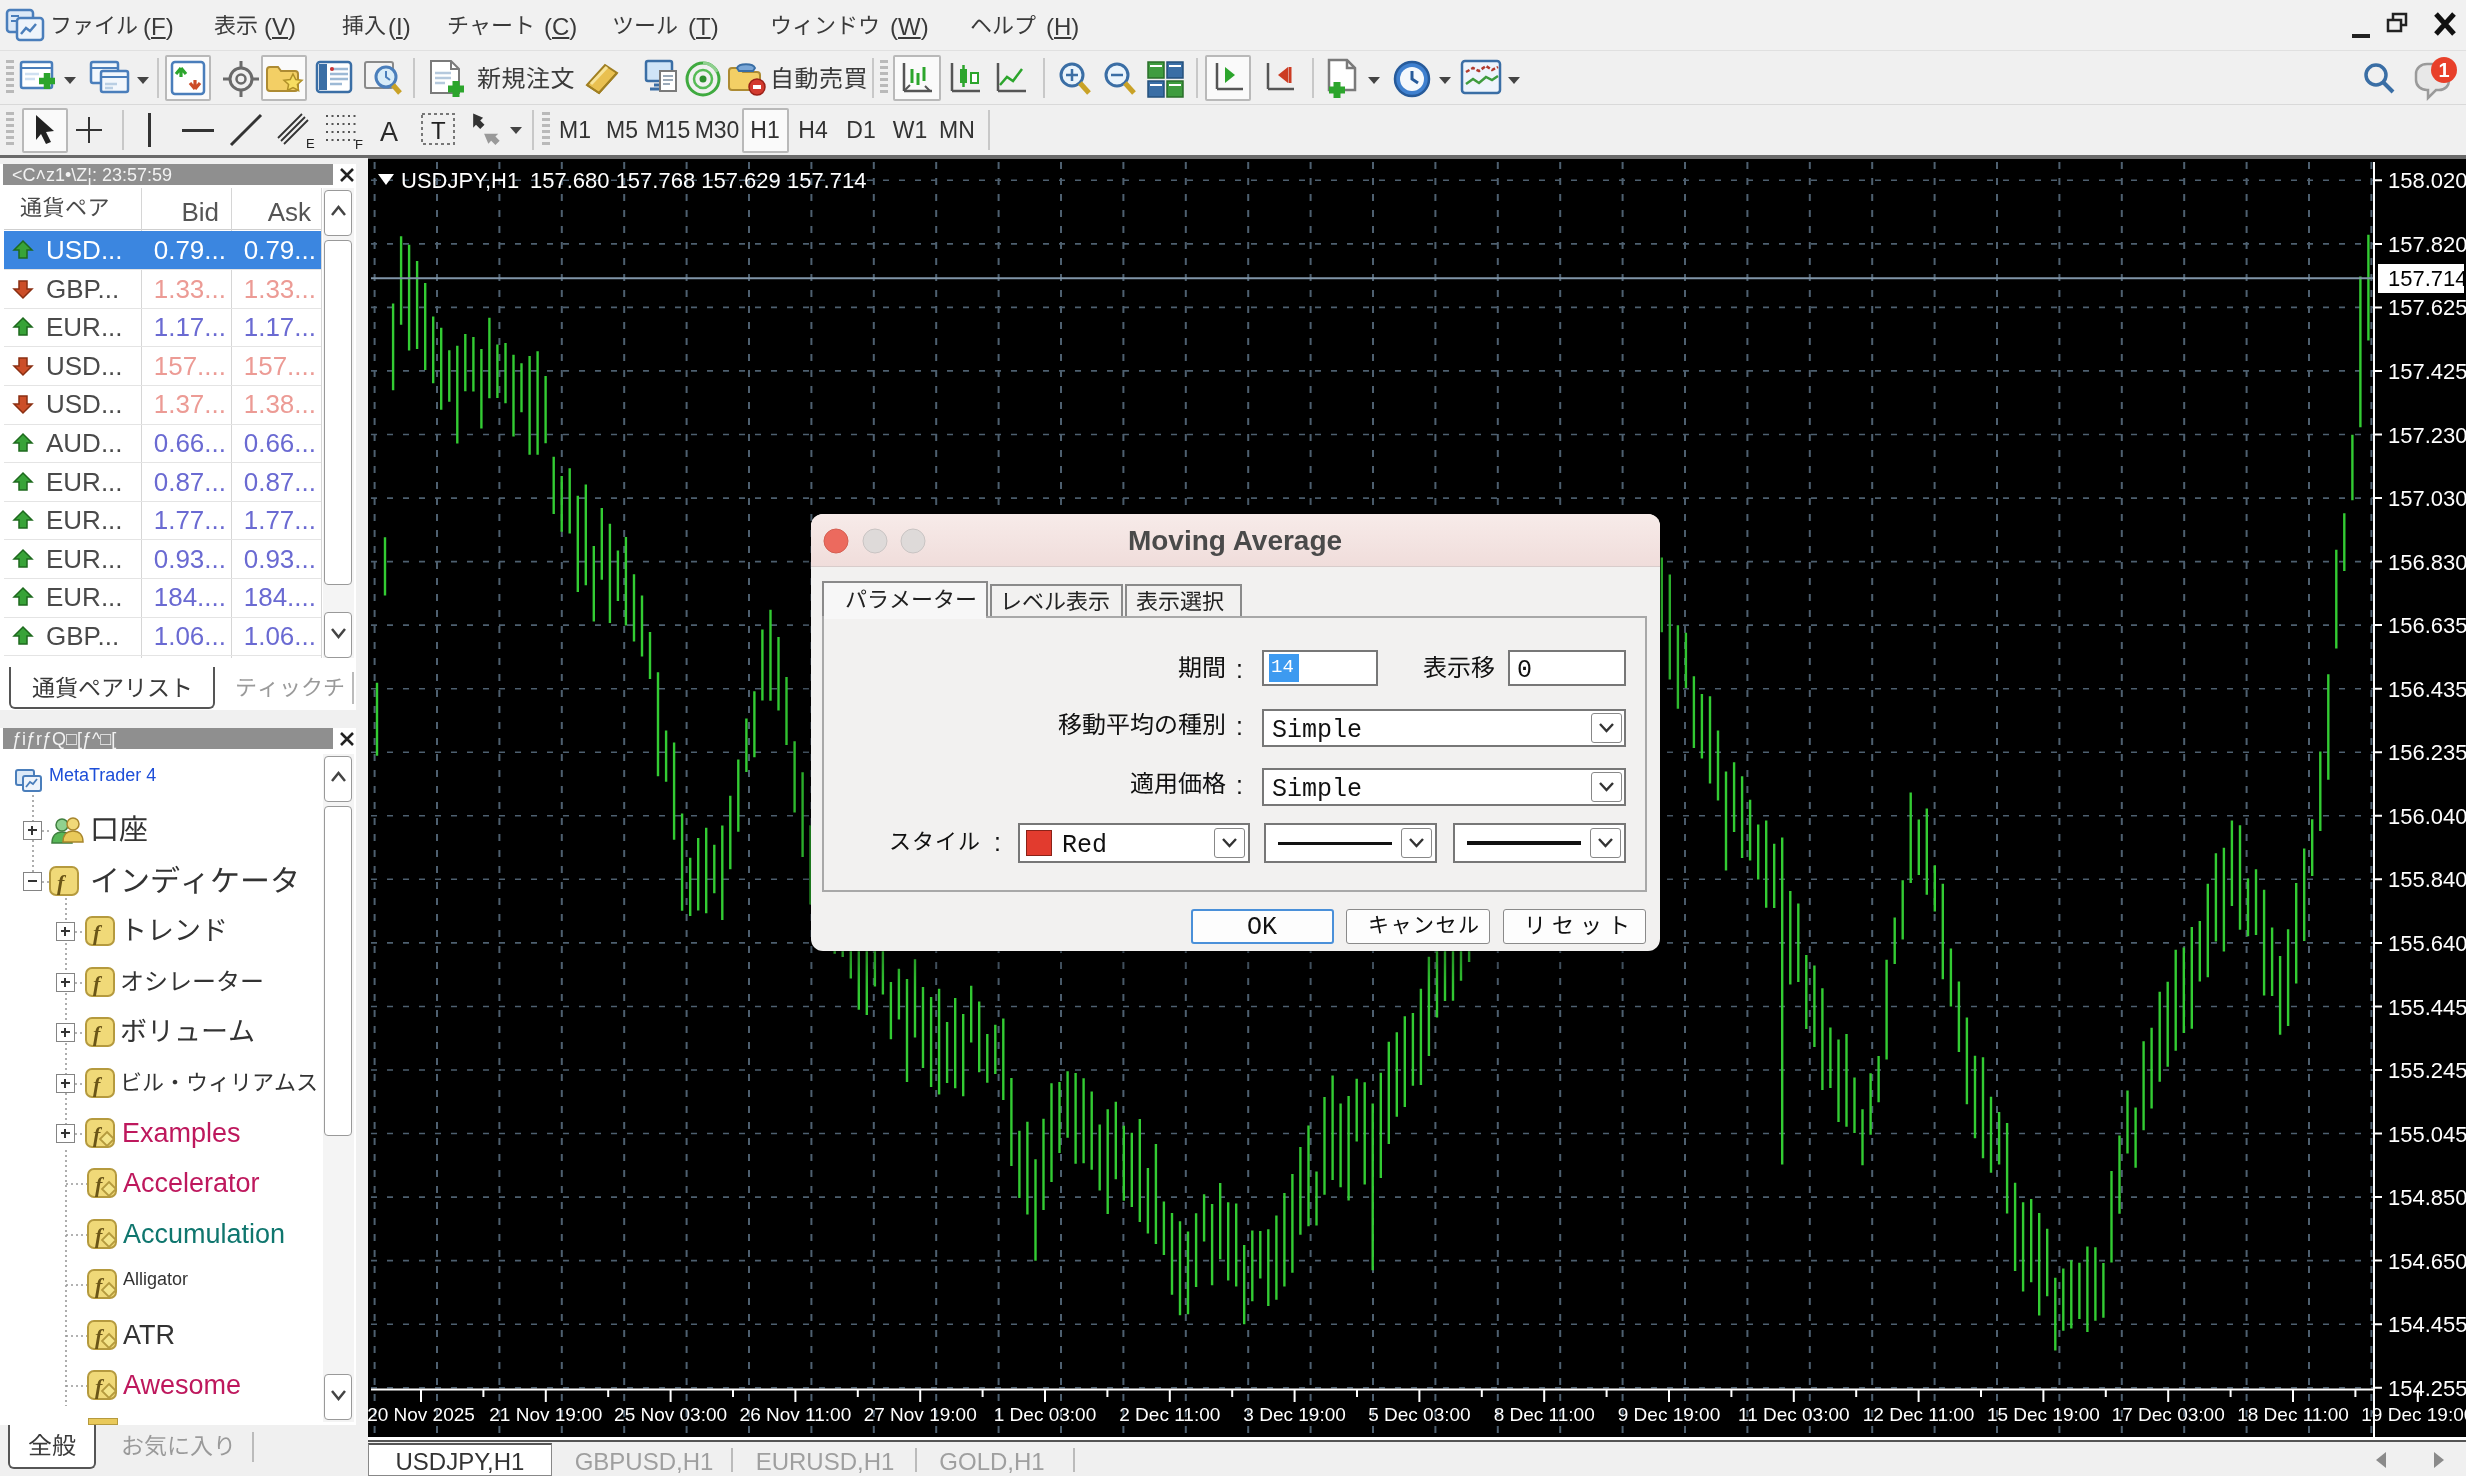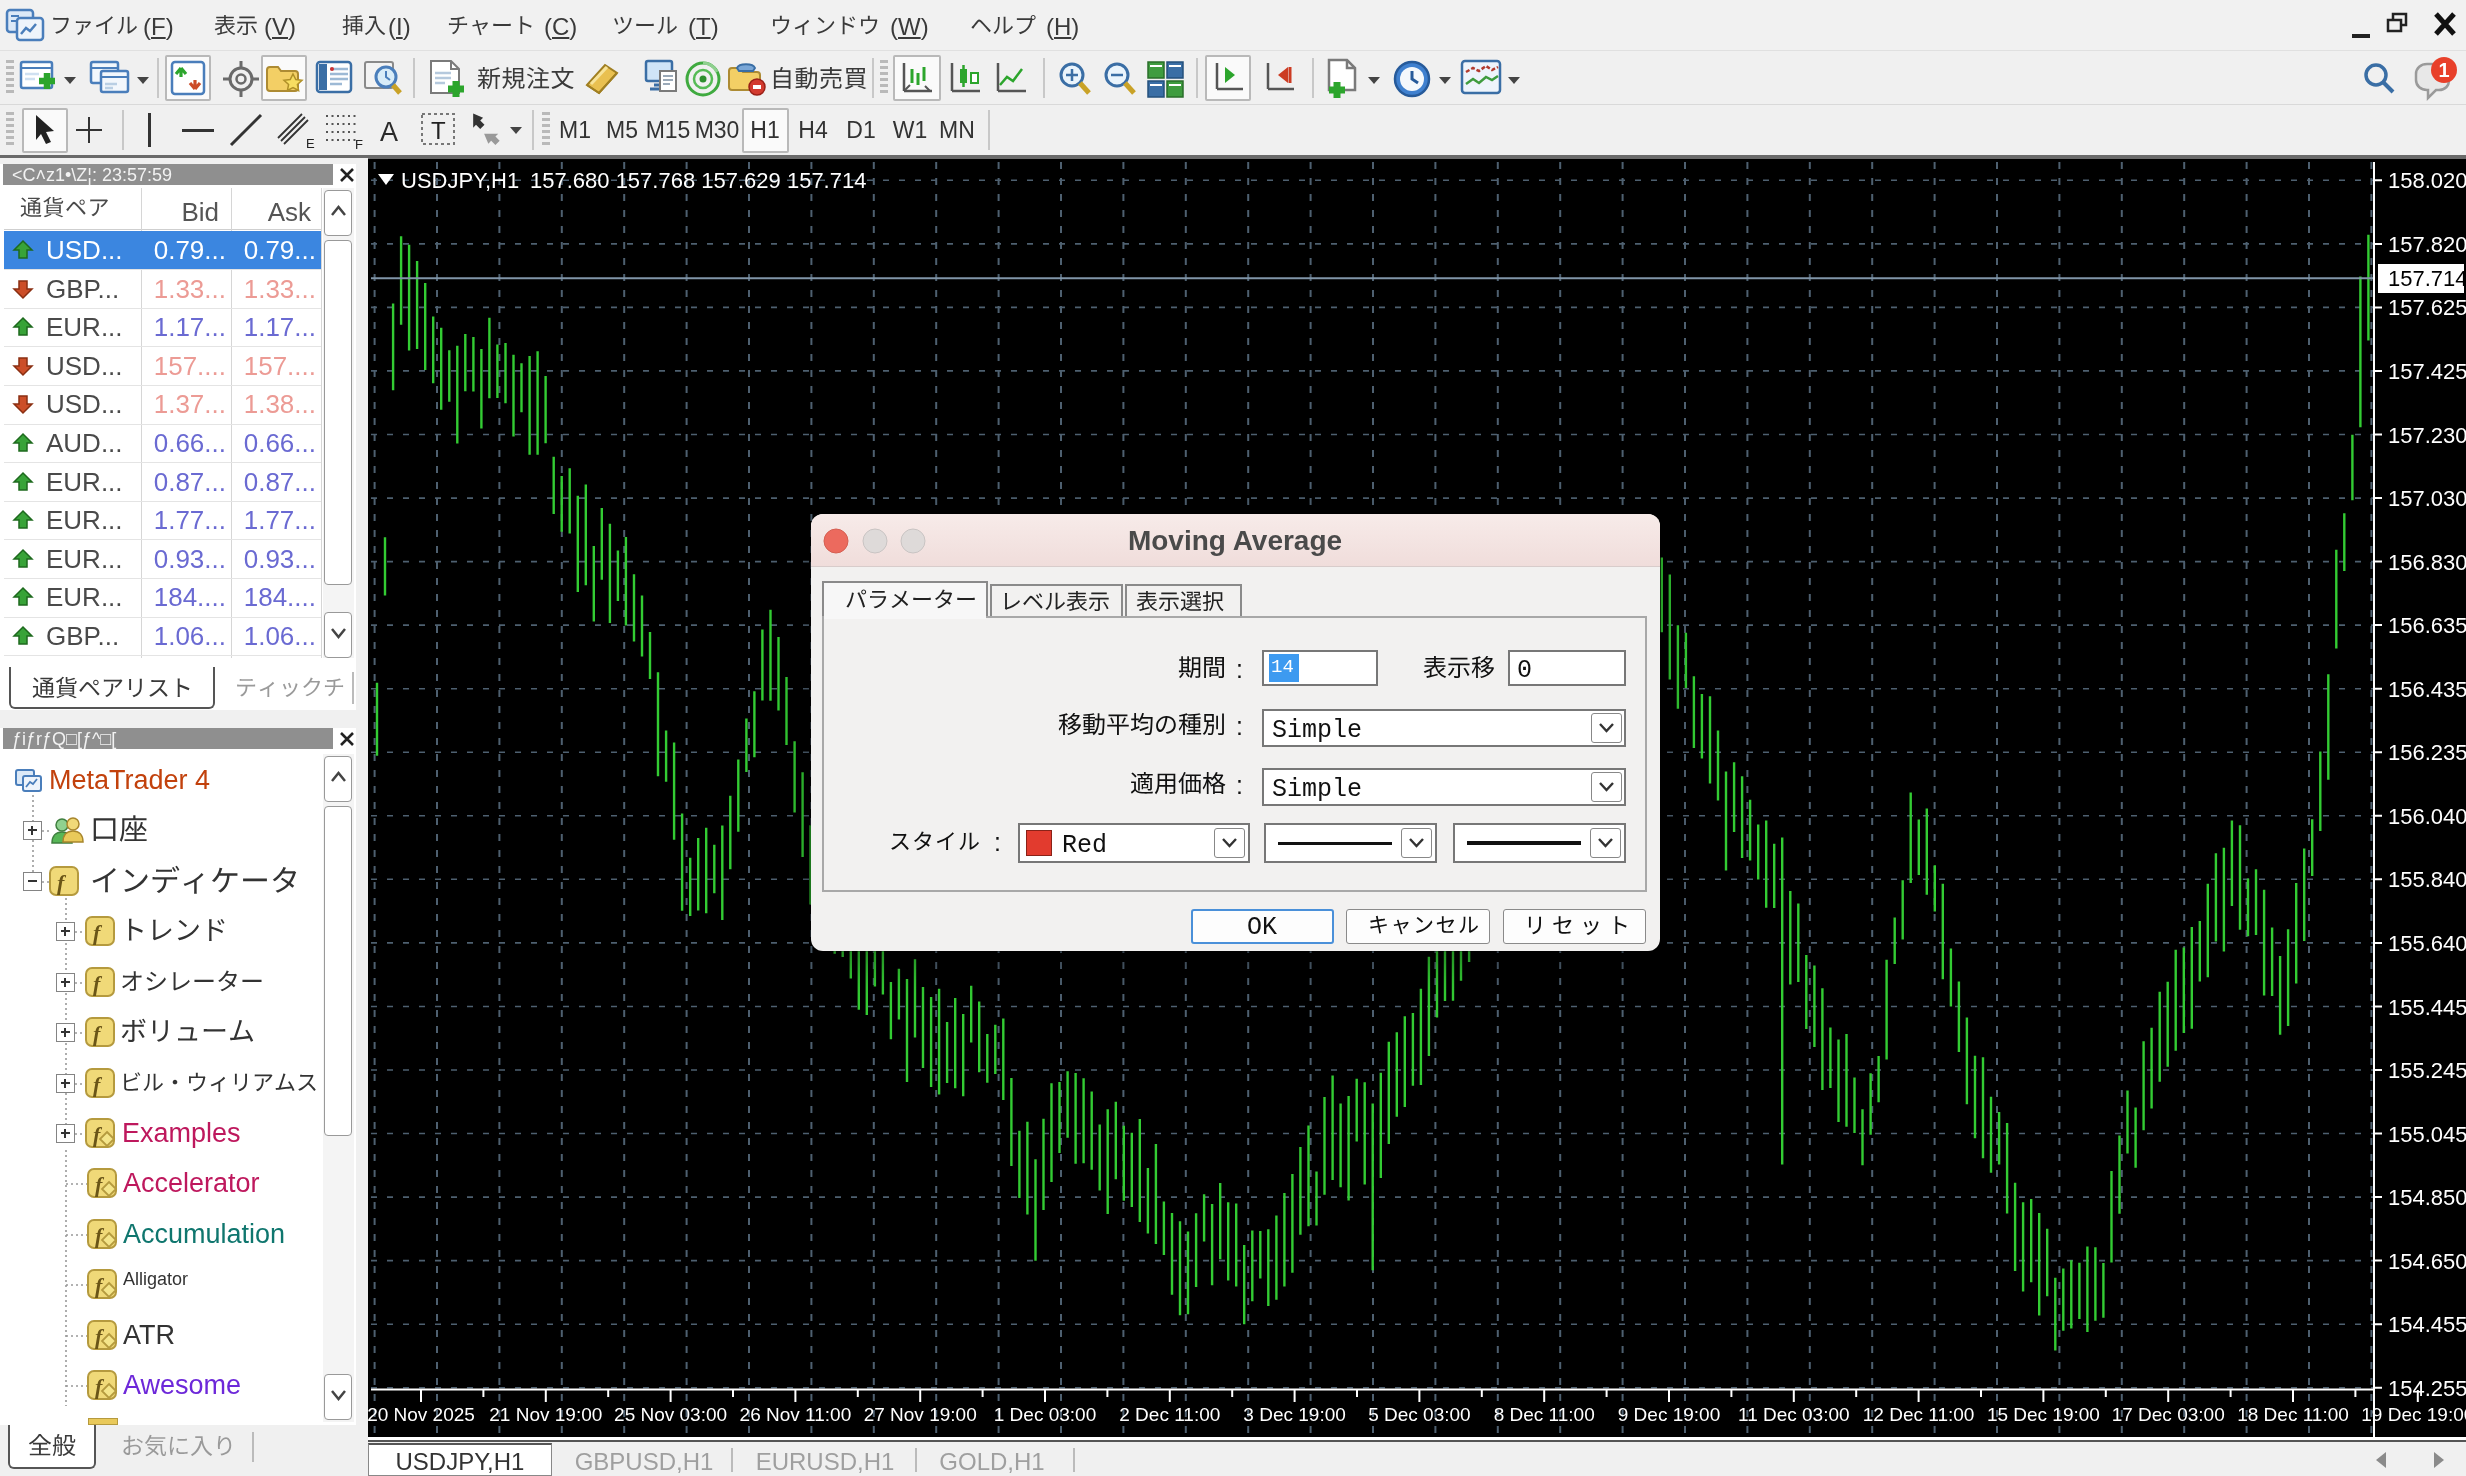--- a/index.html
+++ b/index.html
@@ -506,21 +506,21 @@
 <div class="a" style="left:3px;top:728px;width:330px;height:21px;background:#8f8f8f"></div>
 <div class="t" style="left:12px;top:729px;font-size:18px;color:#f2f2f2">ƒiƒrƒQ□[ƒ^□[</div>
 <svg class="a" style="left:338px;top:730px" width="18" height="18" viewBox="0 0 18 18">
       <path d="M3 3l12 12M15 3L3 15" stroke="#222" stroke-width="2.6"></path>
     </svg>
 <svg class="a" style="left:15px;top:766px" width="30" height="30" viewBox="0 0 30 30">
 <rect x="1" y="4" width="18" height="15" rx="2" fill="#dce9f7" stroke="#4a7ebb" stroke-width="2"></rect>
 <rect x="8" y="10" width="18" height="15" rx="2" fill="#eef4fb" stroke="#4a7ebb" stroke-width="2"></rect>
 <path d="M11 21l4-5 3 2 4-5" stroke="#4a7ebb" stroke-width="1.8" fill="none"></path>
     </svg>
-<div class="t" style="left:49px;top:765px;font-size:27px;color:#c2410c">MetaTrader 4</div>
+<div class="t" style="left:49px;top:765px;font-size:18px;color:#1d4ed8">MetaTrader 4</div>
 <svg class="a" style="left:32px;top:795px" width="2" height="78" viewBox="0 0 2 78">
       <path d="M1 0V78" stroke="#999" stroke-width="1.6" stroke-dasharray="2,3"></path>
     </svg>
 <div class="a" style="left:23px;top:821px;width:19px;height:19px;background:#fff;border:1px solid #848484;box-sizing:border-box"></div>
 <div class="a" style="left:28px;top:829px;width:9px;height:2px;background:#333"></div>
 <div class="a" style="left:31px;top:826px;width:2px;height:9px;background:#333"></div>
 <svg class="a" style="left:42px;top:830px" width="7" height="2" viewBox="0 0 7 2">
       <path d="M0 1H7" stroke="#999" stroke-width="1.6" stroke-dasharray="2,3"></path>
     </svg>
 <svg class="a" style="left:49px;top:815px" width="36" height="32" viewBox="0 0 36 32">
@@ -690,21 +690,21 @@
     </svg>
 <div class="t" style="left:123px;top:1320px;font-size:27px;color:#333">ATR</div>
 <svg class="a" style="left:66px;top:1385px" width="21" height="2" viewBox="0 0 21 2">
       <path d="M0 1H21" stroke="#999" stroke-width="1.6" stroke-dasharray="2,3"></path>
     </svg>
 <svg class="a" style="left:87px;top:1370px" width="34" height="32" viewBox="0 0 34 32">
 <rect x="1" y="1" width="28" height="28" rx="6" fill="#f0d978" stroke="#b59a3e" stroke-width="2"></rect>
 <text x="8" y="24" font-size="22" font-style="italic" font-weight="bold" fill="#6a5517" font-family="Liberation Serif">f</text>
 <path d="M22 18l7 7-7 7-7-7z" fill="#f4e58a" stroke="#b59a3e" stroke-width="1.8" transform="translate(0,-4)"></path>
     </svg>
-<div class="t" style="left:123px;top:1370px;font-size:27px;color:#6d28d9">Awesome</div>
+<div class="t" style="left:123px;top:1370px;font-size:27px;color:#be185d">Awesome</div>
 <div class="a" style="left:88px;top:1418px;width:28px;height:5px;background:#e9c95a;border:1px solid #b59a3e"></div>
 <div class="a" style="left:323px;top:754px;width:31px;height:668px;background:#f4f4f4"></div>
 <div class="a" style="left:324px;top:756px;width:28px;height:46px;background:#fff;border:1px solid #999;border-radius:4px;box-sizing:border-box"></div>
 <svg class="a" style="left:330px;top:770px" width="17" height="14" viewBox="0 0 17 14">
       <path d="M2 11L8.5 3L15 11" stroke="#444" stroke-width="2.5" fill="none"></path>
     </svg>
 <div class="a" style="left:324px;top:806px;width:28px;height:330px;background:#fff;border:1px solid #999;border-radius:4px;box-sizing:border-box"></div>
 <div class="a" style="left:324px;top:1374px;width:28px;height:46px;background:#fff;border:1px solid #999;border-radius:4px;box-sizing:border-box"></div>
 <svg class="a" style="left:330px;top:1388px" width="17" height="14" viewBox="0 0 17 14">
       <path d="M2 3L8.5 11L15 3" stroke="#444" stroke-width="2.5" fill="none"></path>

